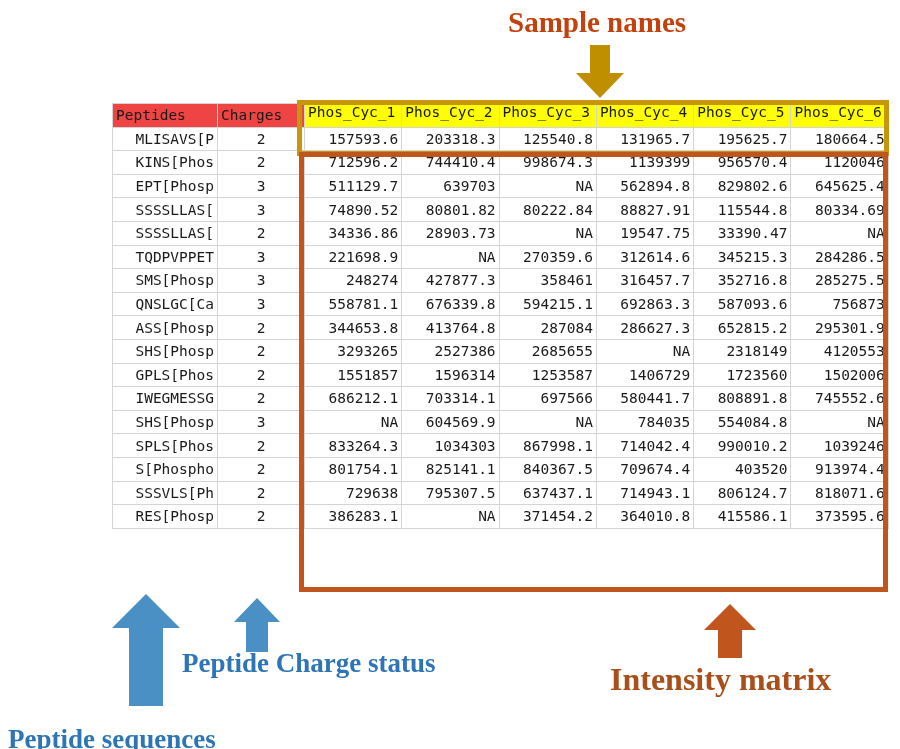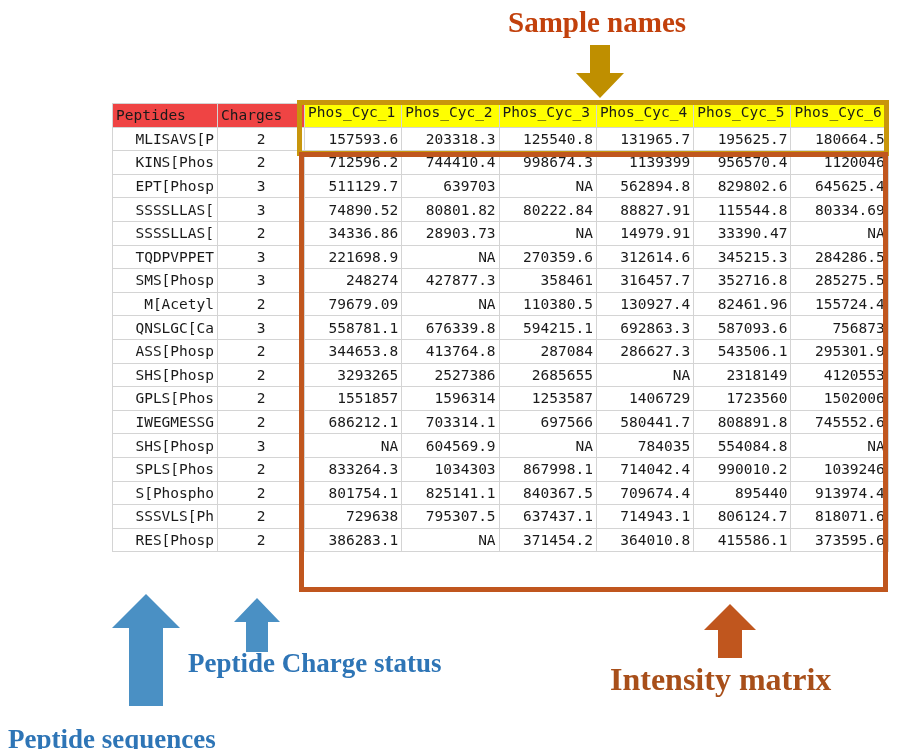--- a/index.html
+++ b/index.html
@@ -23,21 +23,21 @@
     white-space: nowrap;
     line-height: 1;
   }
   #sample-names-label {
     left: 508px;
     top: 8px;
     font-size: 29px;
     color: #c2410c;
   }
   #peptide-charge-label {
-    left: 188px;
+    left: 182px;
     top: 650px;
     font-size: 27px;
     color: #2e75b6;
   }
   #peptide-seq-label {
     left: 8px;
     top: 706px;
     font-size: 27px;
     color: #2e75b6;
     margin-top: 20px;
@@ -204,21 +204,21 @@
           <td class="val">88827.91</td>
           <td class="val">115544.8</td>
           <td class="val">80334.69</td>
         </tr>
         <tr>
           <td class="pep">SSSSLLAS[</td>
           <td class="chg">2</td>
           <td class="val">34336.86</td>
           <td class="val">28903.73</td>
           <td class="na">NA</td>
-          <td class="val">14979.91</td>
+          <td class="val">19547.75</td>
           <td class="val">33390.47</td>
           <td class="na">NA</td>
         </tr>
         <tr>
           <td class="pep">TQDPVPPET</td>
           <td class="chg">3</td>
           <td class="val">221698.9</td>
           <td class="na">NA</td>
           <td class="val">270359.6</td>
           <td class="val">312614.6</td>
@@ -229,47 +229,37 @@
           <td class="pep">SMS[Phosp</td>
           <td class="chg">3</td>
           <td class="val">248274</td>
           <td class="val">427877.3</td>
           <td class="val">358461</td>
           <td class="val">316457.7</td>
           <td class="val">352716.8</td>
           <td class="val">285275.5</td>
         </tr>
         <tr>
-          <td class="pep">M[Acetyl</td>
-          <td class="chg">2</td>
-          <td class="val">79679.09</td>
-          <td class="na">NA</td>
-          <td class="val">110380.5</td>
-          <td class="val">130927.4</td>
-          <td class="val">82461.96</td>
-          <td class="val">155724.4</td>
-        </tr>
-        <tr>
           <td class="pep">QNSLGC[Ca</td>
           <td class="chg">3</td>
           <td class="val">558781.1</td>
           <td class="val">676339.8</td>
           <td class="val">594215.1</td>
           <td class="val">692863.3</td>
           <td class="val">587093.6</td>
           <td class="val">756873</td>
         </tr>
         <tr>
           <td class="pep">ASS[Phosp</td>
           <td class="chg">2</td>
           <td class="val">344653.8</td>
           <td class="val">413764.8</td>
           <td class="val">287084</td>
           <td class="val">286627.3</td>
-          <td class="val">543506.1</td>
+          <td class="val">652815.2</td>
           <td class="val">295301.9</td>
         </tr>
         <tr>
           <td class="pep">SHS[Phosp</td>
           <td class="chg">2</td>
           <td class="val">3293265</td>
           <td class="val">2527386</td>
           <td class="val">2685655</td>
           <td class="na">NA</td>
           <td class="val">2318149</td>
@@ -315,21 +305,21 @@
           <td class="val">990010.2</td>
           <td class="val">1039246</td>
         </tr>
         <tr>
           <td class="pep">S[Phospho</td>
           <td class="chg">2</td>
           <td class="val">801754.1</td>
           <td class="val">825141.1</td>
           <td class="val">840367.5</td>
           <td class="val">709674.4</td>
-          <td class="val">895440</td>
+          <td class="val">403520</td>
           <td class="val">913974.4</td>
         </tr>
         <tr>
           <td class="pep">SSSVLS[Ph</td>
           <td class="chg">2</td>
           <td class="val">729638</td>
           <td class="val">795307.5</td>
           <td class="val">637437.1</td>
           <td class="val">714943.1</td>
           <td class="val">806124.7</td>

